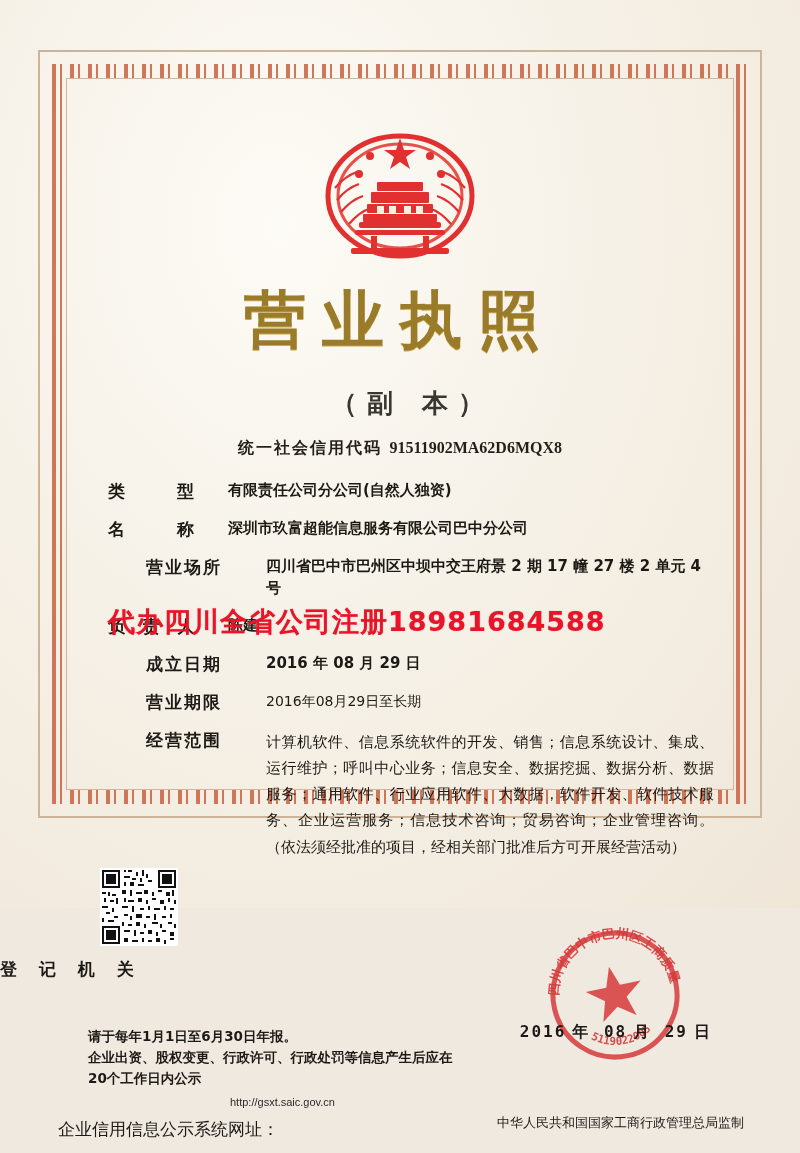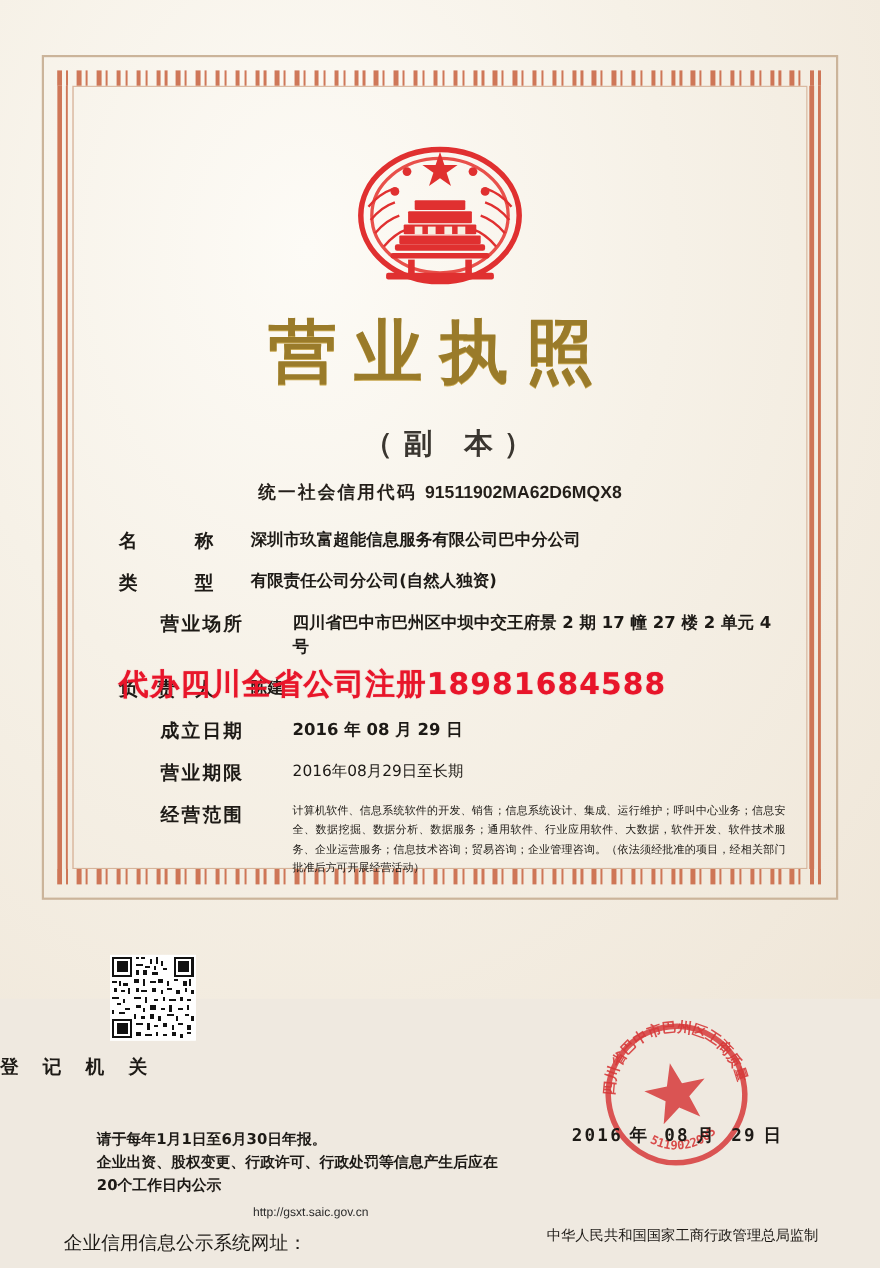--- a/index.html
+++ b/index.html
@@ -54,40 +54,40 @@
   }
   .subtitle{
     position:absolute;left:0;right:0;top:386px;text-align:center;
     font-family:"DejaVu Serif","Liberation Serif",serif;
     font-size:26px;letter-spacing:10px;color:#3a3630;font-weight:bold;padding-left:25px;
   }
   .credit-code{
     position:absolute;left:0;right:0;top:438px;text-align:center;
     font-size:16px;color:#241f1a;font-weight:bold;letter-spacing:2px;
   }
-  .credit-code .num{font-family:Liberation Sans, sans-serif;letter-spacing:0px;}
+  .credit-code .num{font-family:Liberation Serif, serif;letter-spacing:0px;}
 
   
   .fields{
     position:absolute;left:108px;top:480px;right:86px;
   }
   .row{display:flex;margin-bottom:15px;align-items:flex-start;}
   .label{
     width:120px;flex:0 0 120px;
     font-size:17px;font-weight:bold;color:#1d1a16;
     letter-spacing:6px;
     font-family:"DejaVu Sans","Liberation Sans",sans-serif;
   }
   .label.sp4{letter-spacing:2px;margin-left:38px;}
   .value{
     font-size:15px;color:#1d1a16;font-weight:bold;line-height:1.45;
     flex:1;
   }
   .value.small{font-size:14px;font-weight:normal;}
-  .value.scope{font-size:10px;font-weight:normal;line-height:1.75;text-align:justify;}
+  .value.scope{font-size:15px;font-weight:normal;line-height:1.75;text-align:justify;}
 
   
   .watermark{
     position:absolute;left:108px;top:604px;width:640px;
     color:#e8152a;font-weight:bold;font-size:27px;letter-spacing:1px;
     white-space:nowrap;
     font-family:"DejaVu Sans","Liberation Sans",sans-serif;
     text-shadow:0 0 1px rgba(232,21,42,.6);
     pointer-events:none;
   }
@@ -190,26 +190,26 @@
   <div class="title">营业执照</div>
   <div class="subtitle">（副 本）</div>
 
   <div class="credit-code">
     <span>统一社会信用代码</span>
     <span class="num">91511902MA62D6MQX8</span>
   </div>
 
   <div class="fields">
     <div class="row">
+      <div class="label">类　　型</div>
+      <div class="value">有限责任公司分公司(自然人独资)</div>
+    </div>
+    <div class="row">
       <div class="label">名　　称</div>
       <div class="value">深圳市玖富超能信息服务有限公司巴中分公司</div>
-    </div>
-    <div class="row">
-      <div class="label">类　　型</div>
-      <div class="value">有限责任公司分公司(自然人独资)</div>
     </div>
     <div class="row">
       <div class="label sp4">营业场所</div>
       <div class="value">四川省巴中市巴州区中坝中交王府景 2 期 17 幢 27 楼 2 单元 4 号</div>
     </div>
     <div class="row">
       <div class="label">负 责 人</div>
       <div class="value">陈建</div>
     </div>
     <div class="row">

